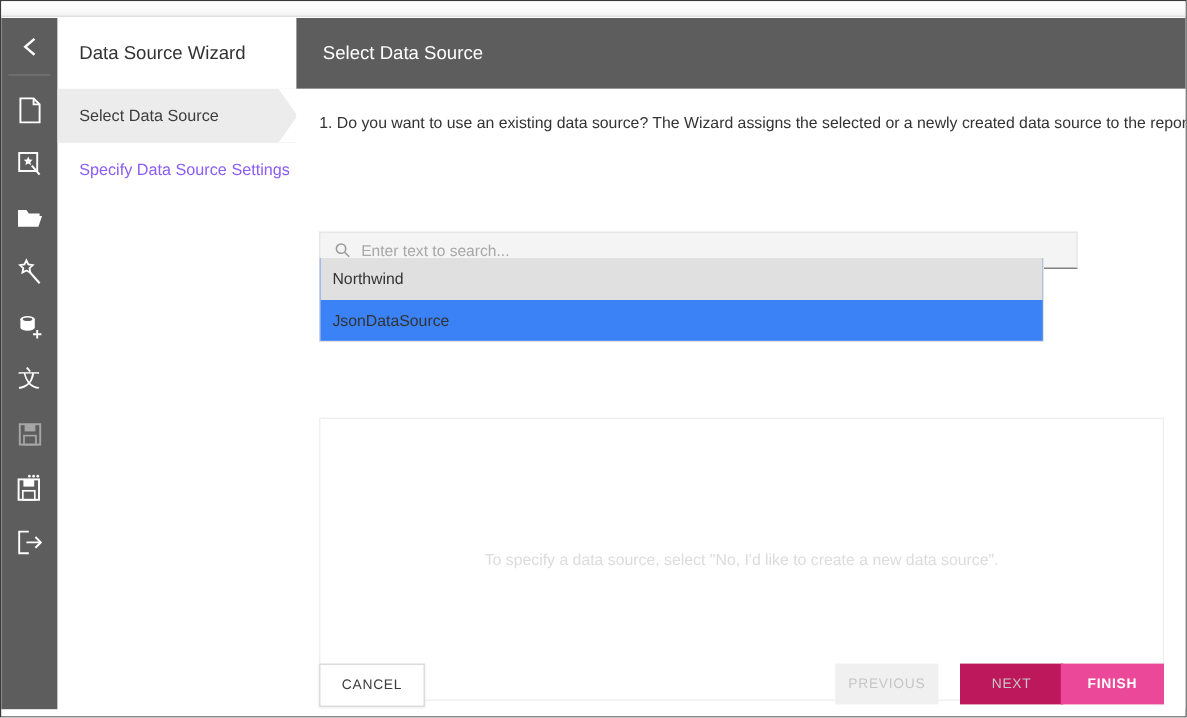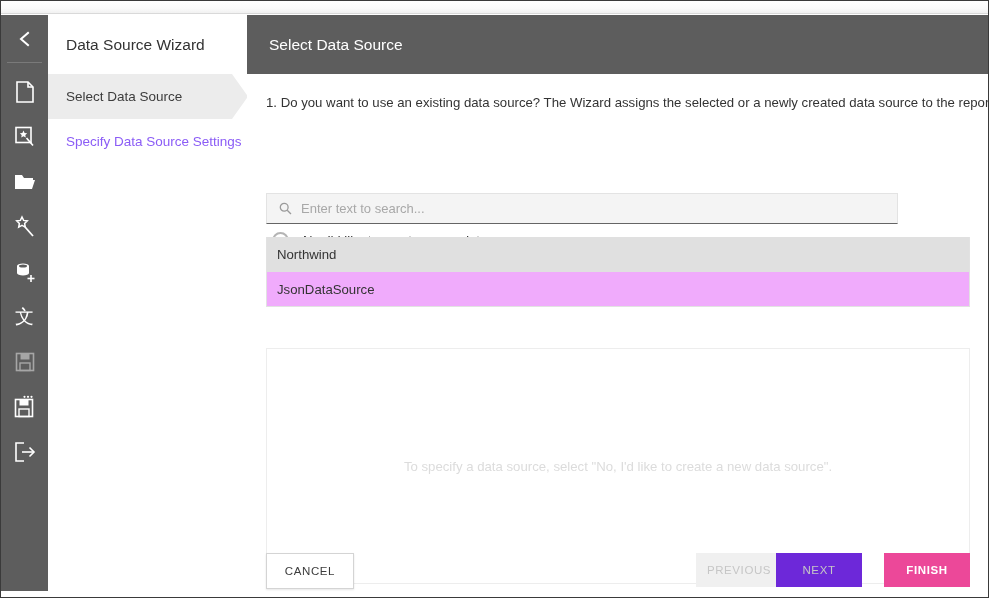--- a/index.html
+++ b/index.html
@@ -227,27 +227,27 @@
     color: #333333;
     width: 640px;
     padding: 0;
   }
   .search-input::placeholder { color: #a8a8a8; }
 
   
   .ds-list {
     position: absolute;
     left: 19px;
-    top: 163px;
-    width: 704px;
+    top: 141px;
+    width: 604px;
     height: 70px;
     border: 1px solid #e2e2e2;
     border-top: 0;
     box-sizing: border-box;
-    background: #f0abfc;
+    background: #3b82f6;
     overflow: hidden;
   }
   .ds-item {
     height: 35px;
     display: flex;
     align-items: center;
     padding-left: 10px;
     box-sizing: border-box;
     font-size: 13.2px;
     color: #333333;
@@ -314,24 +314,24 @@
   }
   .btn-prev {
     left: 449px;
     top: 0;
     width: 86px;
     background: #f0f0f0;
     color: #c6c6c6;
     cursor: default;
   }
   .btn-next {
-    left: 529px;
+    left: 553px;
     top: 0;
     width: 86px;
-    background: #6d28d9;
+    background: #be185d;
     color: #c6c6c6;
     cursor: default;
   }
   .btn-finish {
     left: 637px;
     top: 0;
     width: 86px;
     background: #ec4899;
     color: #ffffff;
     font-weight: bold;

